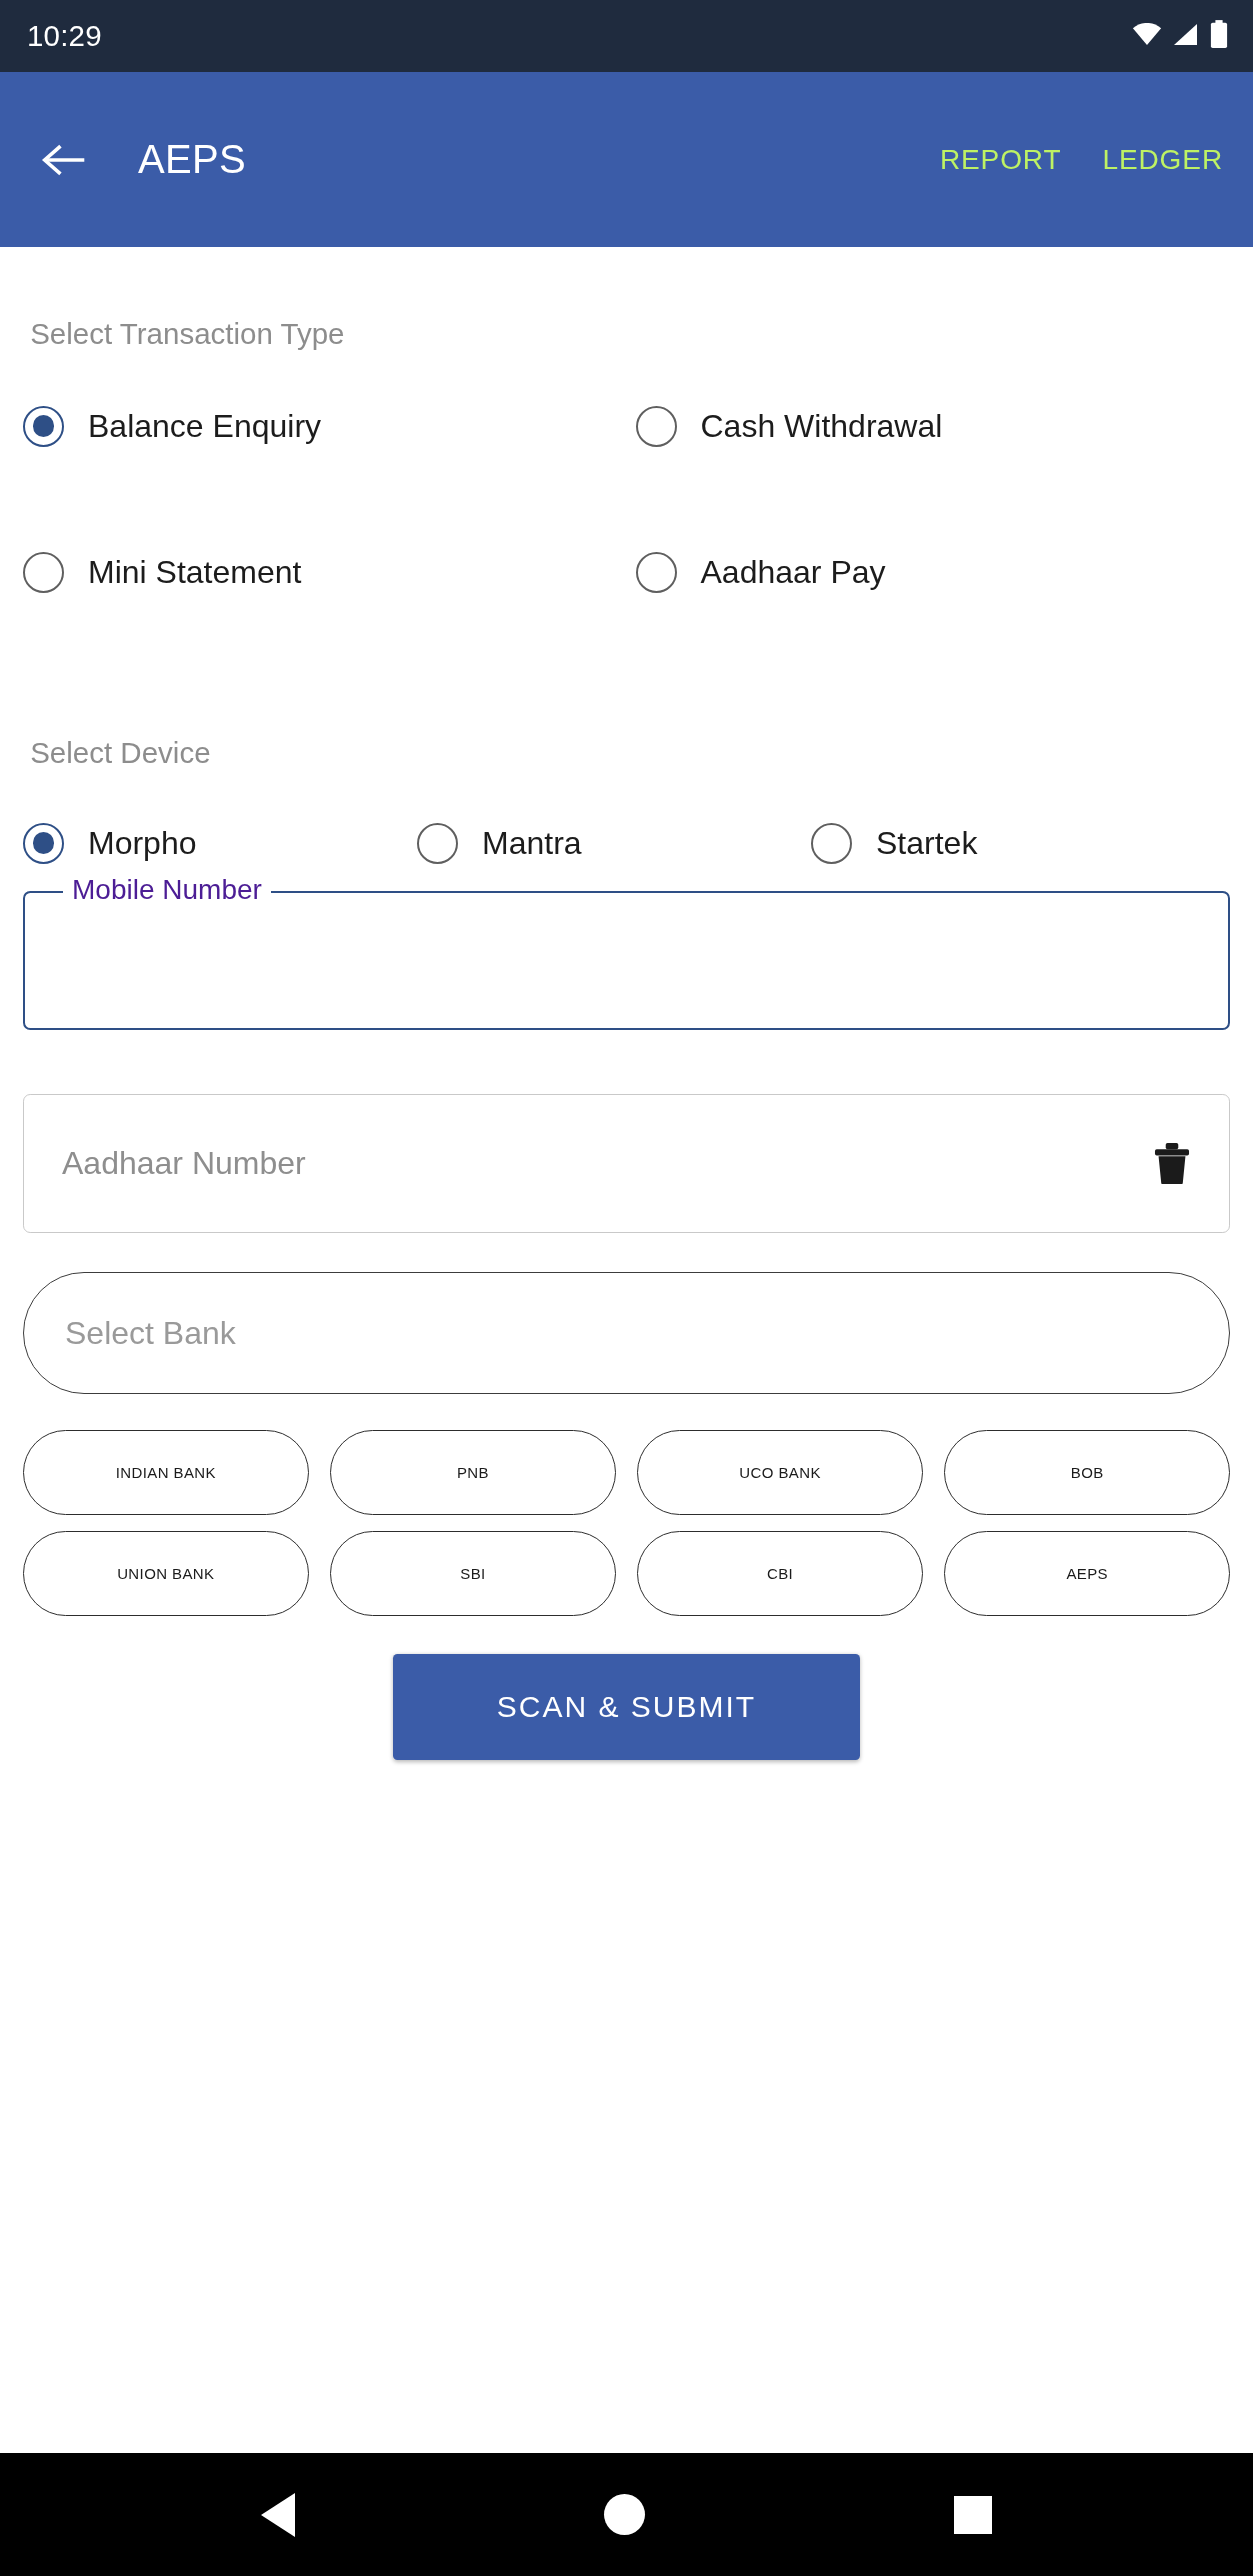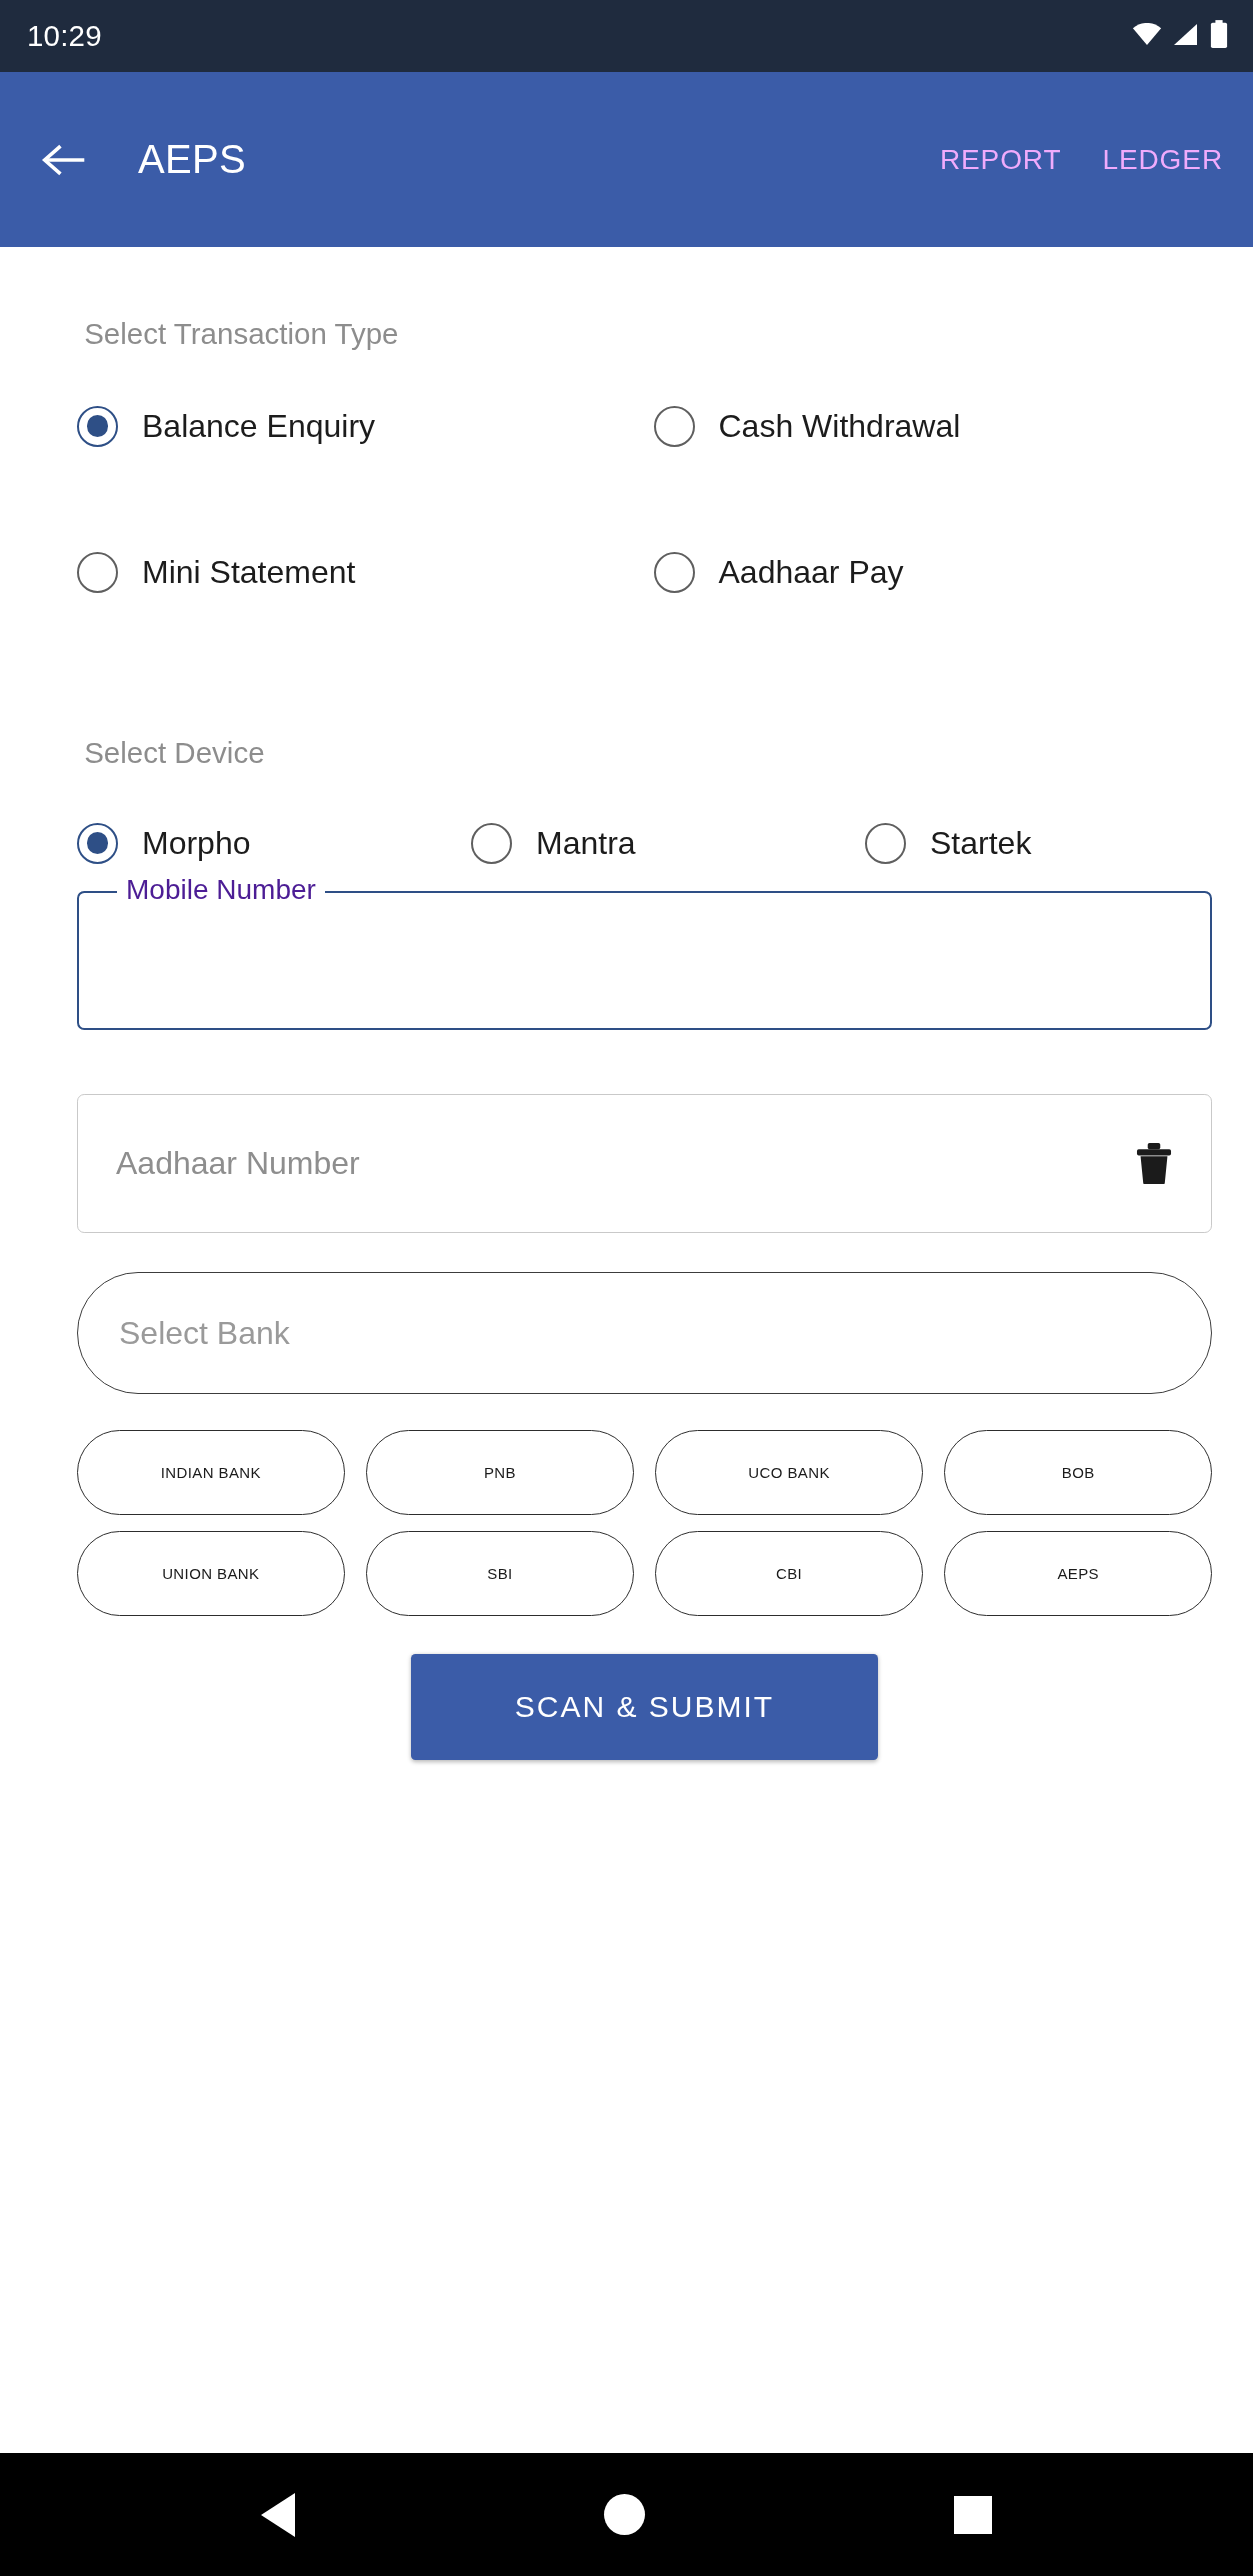--- a/index.html
+++ b/index.html
@@ -28,25 +28,25 @@
     display: flex; align-items: center;
     padding: 0 30px 0 36px;
   }
   .back-arrow { width: 57px; height: 57px; display:flex; align-items:center; justify-content:center; }
   .appbar-title {
     color: #ffffff; font-size: 40px; font-weight: 400;
     margin-left: 45px; letter-spacing: 0.3px;
   }
   .appbar-actions { margin-left: auto; display: flex; align-items: center; gap: 41px; }
   .appbar-action {
-    color: #f0abfc; font-size: 28px; font-weight: 500; letter-spacing: 0.9px;
-  }
-
-  
-  .content { padding: 0 41px; position: relative; margin-left: 36px; }
+    color: #bef264; font-size: 28px; font-weight: 500; letter-spacing: 0.9px;
+  }
+
+  
+  .content { padding: 0 23px; position: relative; }
 
   .section-label {
     color: #8d8d8d; font-size: 29.5px; font-weight: 400;
   }
   .label-txn { margin-top: 70px; margin-left: 7.2px; }
   .label-dev { margin-top: 59px; margin-left: 7.2px; }
 
   .radio-grid-2 {
     display: grid; grid-template-columns: 1fr 1fr;
     margin-top: 34px;

